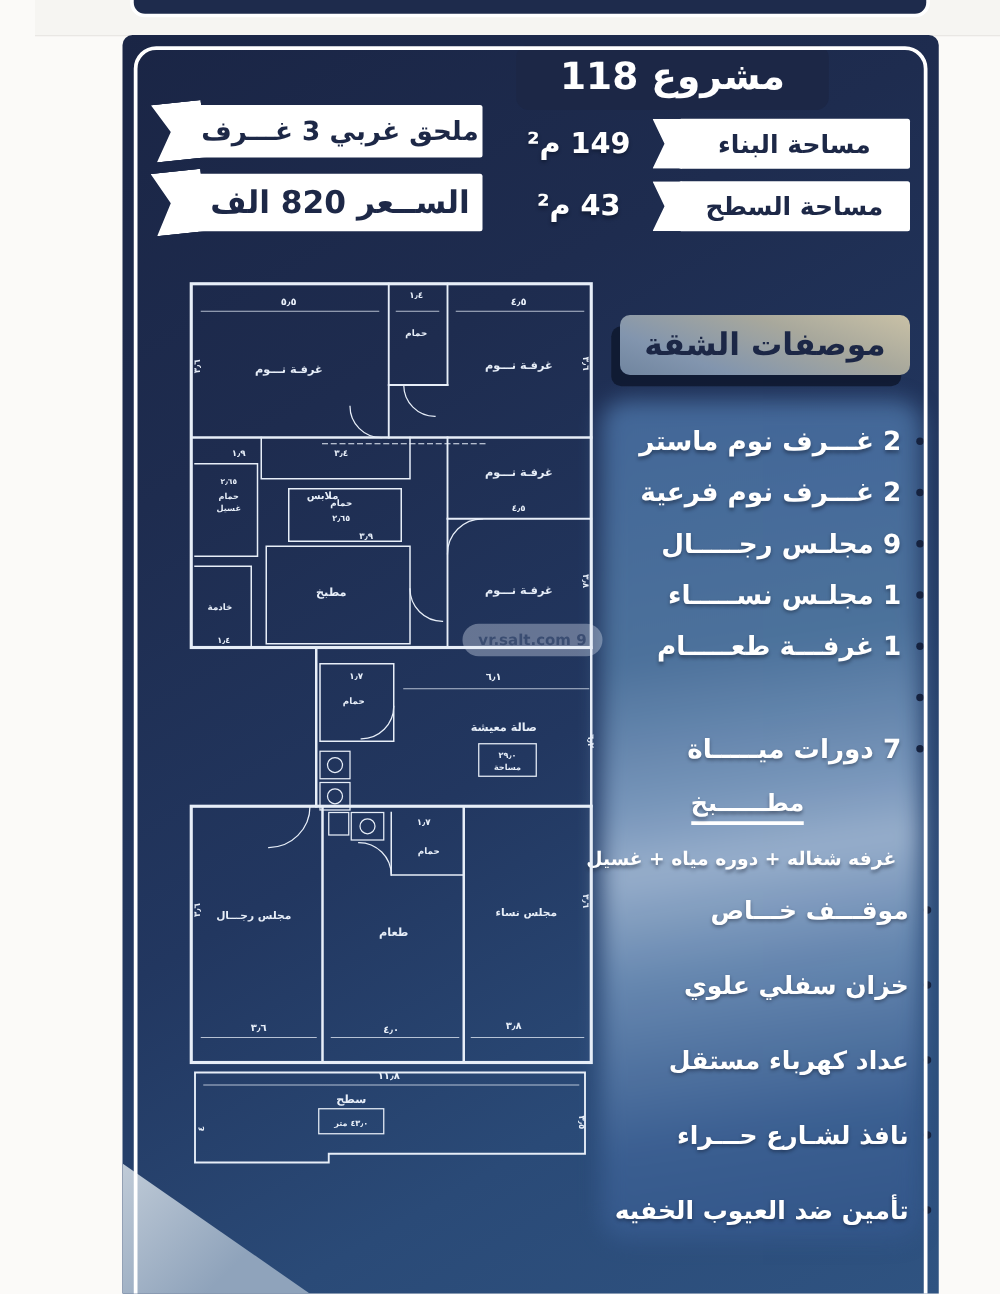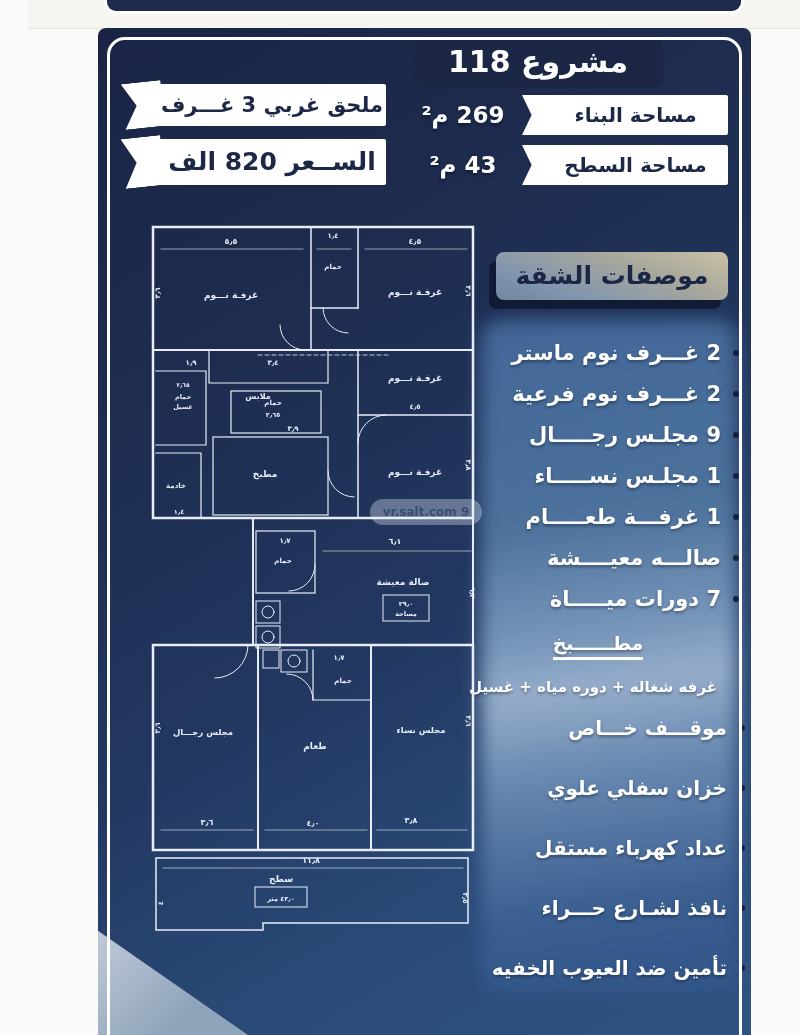--- a/index.html
+++ b/index.html
@@ -65,21 +65,21 @@
 
     <div class="title-banner" dir="rtl">مشروع 118</div>
 
     <div class="flag" style="left:25px;top:54px;width:40px;height:46px;"></div>
     <div class="ribbon-box" dir="rtl" style="top:56px;height:42px;font-size:21px;line-height:42px;">ملحق غربي 3 غـــرف</div>
     <div class="flag" style="left:25px;top:109px;width:40px;height:50px;"></div>
     <div class="ribbon-box" dir="rtl" style="top:111px;height:46px;font-size:25px;line-height:46px;">الســعر 820 الف</div>
 
     <div class="area-notch" style="top:67px;"></div>
     <div class="area-box" dir="rtl" style="top:67px;">مساحة البناء</div>
-    <div class="area-value" style="top:67px;">269 م²</div>
+    <div class="area-value" style="top:67px;">149 م²</div>
 
     <div class="area-notch" style="top:117px;"></div>
     <div class="area-box" dir="rtl" style="top:117px;">مساحة السطح</div>
     <div class="area-value" style="top:117px;">43 م²</div>
 
     <div class="specs-banner" dir="rtl">موصفات الشقة</div>
     <div class="list specs-list">
         <div class="li">
           <span class="bullet"></span>
           <span class="li-text">2 غـــرف نوم ماستر</span>
@@ -95,21 +95,20 @@
         <div class="li">
           <span class="bullet"></span>
           <span class="li-text">1 مجلـس نســـــاء</span>
         </div>
         <div class="li">
           <span class="bullet"></span>
           <span class="li-text">1 غرفـــة طعـــــام</span>
         </div>
         <div class="li">
           <span class="bullet"></span>
-          <span class="li-text">صالـــه معيــــشة</span>
         </div>
         <div class="li">
           <span class="bullet"></span>
           <span class="li-text">7 دورات ميـــــاة</span>
         </div>
       </div>
 
     <div class="kitchen-title" dir="rtl">
       <span>مطــــــبخ</span>
     </div>

